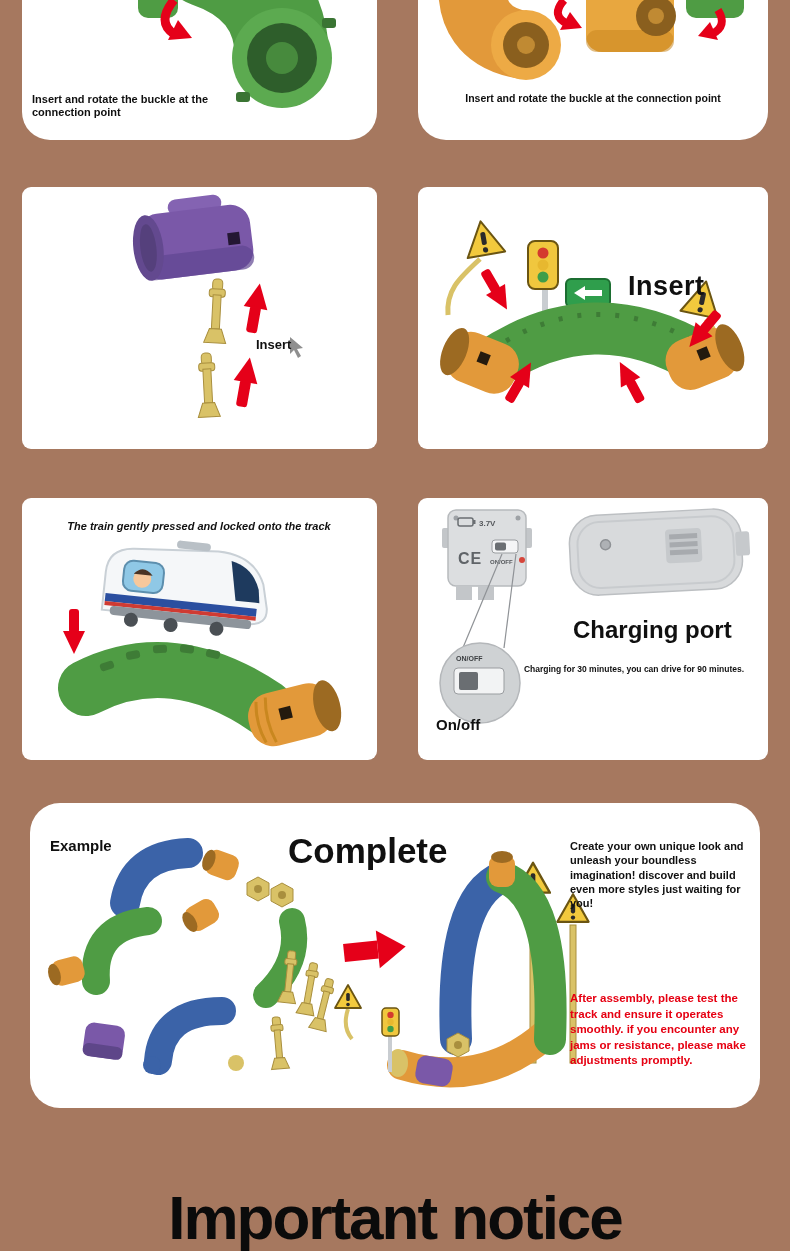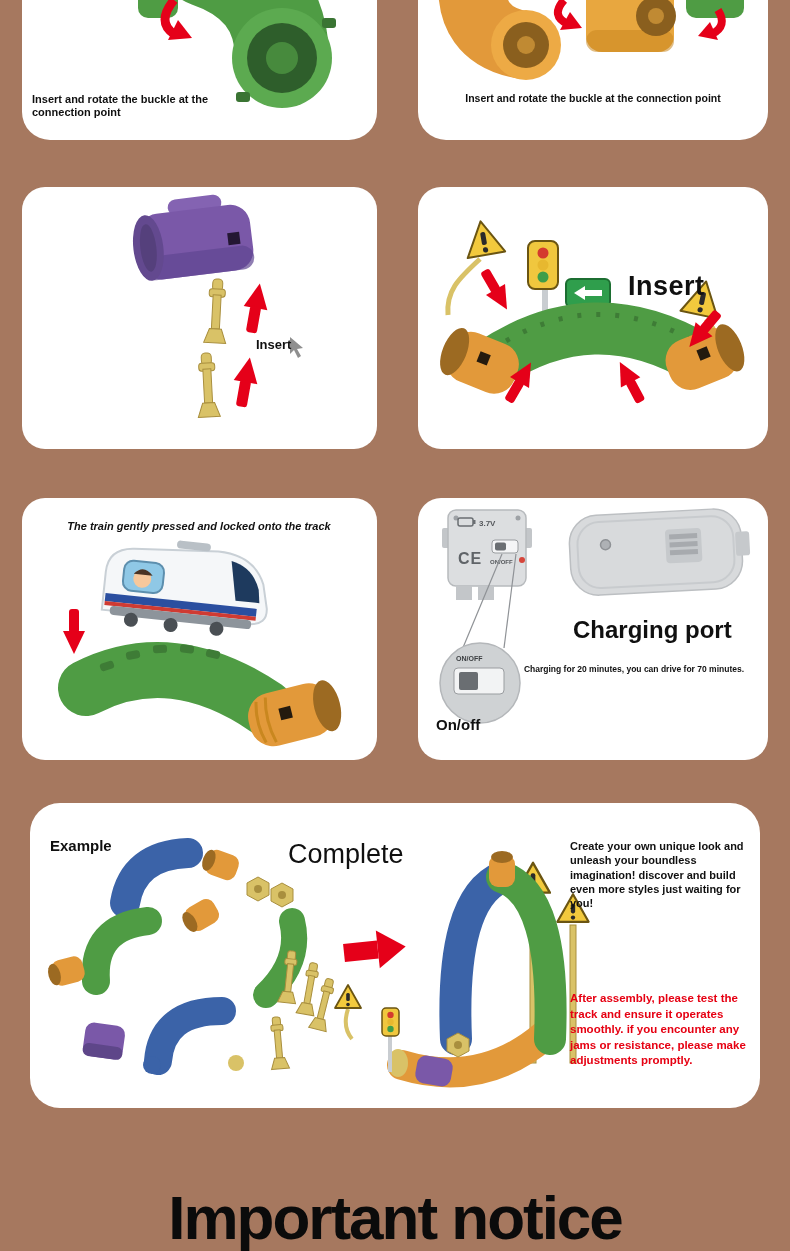--- a/index.html
+++ b/index.html
@@ -6,21 +6,21 @@
   html, body { width: 790px; height: 1251px; }
   body {
     background: #a6785f;
     font-family: "Liberation Sans", sans-serif;
     position: relative;
     overflow: hidden;
   }
   .card {
     position: absolute;
     background: #ffffff;
-    border-radius: 23px;
+    border-radius: 9px;
     overflow: hidden;
   }
   .card svg.illus { position: absolute; left: 0; top: 0; display: block; }
   .ovl { position: absolute; color: #101010; font-weight: bold; }
   svg text { font-family: "Liberation Sans", sans-serif; }
 
   
   #card-buckle-left  { left: 22px;  top: 0;     width: 355px; height: 140px; border-radius: 0 0 28px 28px; }
   #card-buckle-right { left: 418px; top: 0;     width: 350px; height: 140px; border-radius: 0 0 28px 28px; }
   #card-pegs         { left: 22px;  top: 187px; width: 355px; height: 262px; }
@@ -33,21 +33,21 @@
   .cap-buckle-left  { left: 10px;  bottom: 20px; width: 220px; font-size: 11px; line-height: 1.25; }
   .cap-buckle-right { left: 0; bottom: 36px; width: 100%; text-align: center; font-size: 10.5px; }
   .cap-pegs         { left: 234px; top: 150px; font-size: 13px; }
   .cap-signs        { left: 210px; top: 84px;  font-size: 27px; font-weight: 800; letter-spacing: 0.5px; }
   .cap-train        { left: 27px;  top: 22px;  width: 300px; text-align: center; font-size: 11px; line-height: 1.25; }
   .cap-charging-title { left: 155px; top: 118px; font-size: 24px; font-weight: 800; }
   .cap-charging-note  { left: 88px;  top: 166px; width: 256px; font-size: 8.5px; text-align: center; }
   .cap-charging-body  { left: 86px;  top: 181px; width: 254px; font-size: 11px; line-height: 1.28; }
   .cap-charging-onoff { left: 18px;  top: 218px; font-size: 15px; }
   .cap-example  { left: 20px;  top: 34px;  font-size: 15px; }
-  .cap-complete { left: 258px; top: 36px;  font-size: 27px; font-weight: 400; }
+  .cap-complete { left: 258px; top: 28px;  font-size: 35px; font-weight: 700; }
   .cap-assembly-body    { left: 540px; top: 36px;  width: 184px; font-size: 11px;   line-height: 1.3; }
   .cap-assembly-warning { left: 540px; top: 188px; width: 184px; font-size: 11.5px; line-height: 1.35; color: #e60012; }
 
   .notice-title {
     position: absolute;
     left: 0; top: 1182px; width: 790px;
     text-align: center;
     font-size: 62px;
     font-weight: 900;
     letter-spacing: -2px;
@@ -268,21 +268,21 @@
       <line x1="84" y1="56" x2="44" y2="152" stroke="#8f9296" stroke-width="1.2"></line>
       <line x1="98" y1="56" x2="86" y2="150" stroke="#8f9296" stroke-width="1.2"></line>
       <g>
         <circle cx="62" cy="185" r="40" fill="#cfd2d4" stroke="#b4b7ba" stroke-width="1.5"></circle>
         <text x="38" y="163" font-size="7" font-weight="bold" fill="#3d4043">ON/OFF</text>
         <rect x="36" y="170" width="50" height="26" rx="4" fill="#f2f3f4" stroke="#9a9da0"></rect>
         <rect x="41" y="174" width="19" height="18" rx="2" fill="#6a6e72"></rect>
       </g>
     </svg>
     <div class="ovl cap-charging-title">Charging port</div>
-    <div class="ovl cap-charging-note">Charging for 20 minutes, you can drive for 70 minutes.</div>
+    <div class="ovl cap-charging-note">Charging for 30 minutes, you can drive for 90 minutes.</div>
     <div class="ovl cap-charging-onoff">On/off</div>
   </div>
 
   <div class="card" id="card-assembly">
     <svg class="illus" width="730" height="305" viewBox="0 0 730 305">
       <defs>
         <g id="c7-peg">
           <rect x="-4" y="0" width="8" height="10" rx="3"></rect>
           <rect x="-6" y="8" width="12" height="6" rx="2"></rect>
           <rect x="-3" y="13" width="6" height="28"></rect>

